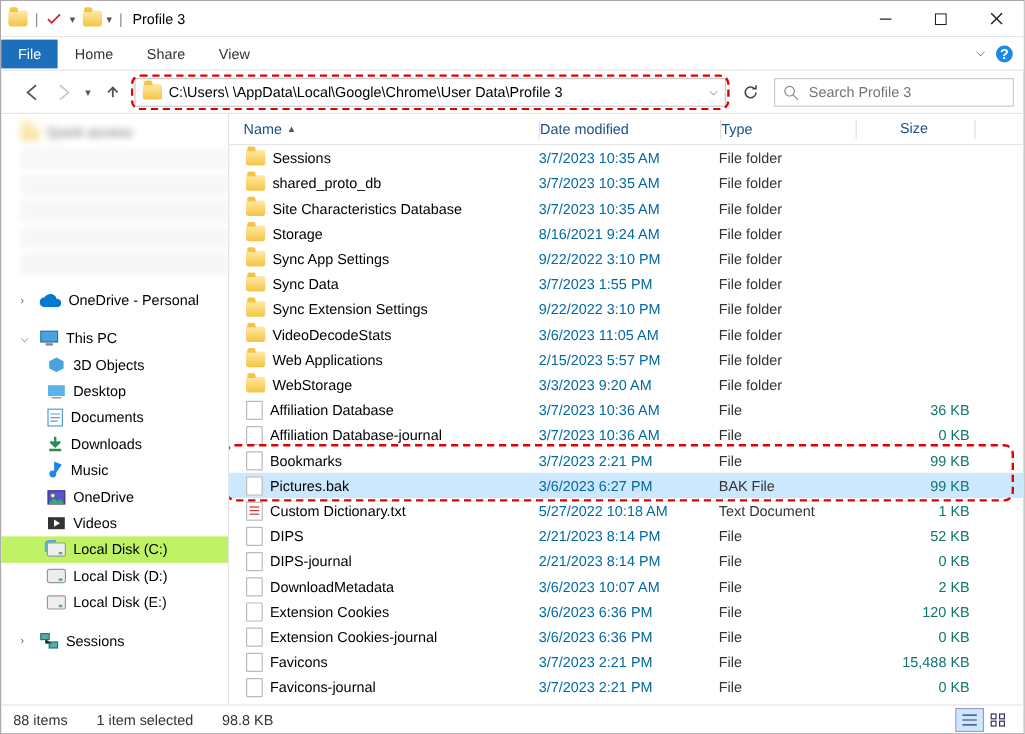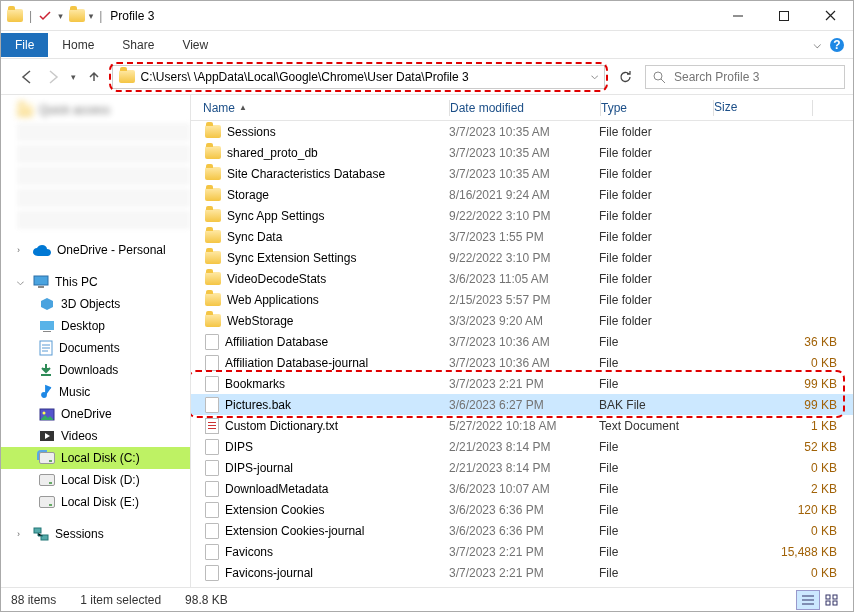--- a/index.html
+++ b/index.html
@@ -35,31 +35,31 @@
 .nav .row.sel { background: #bef264; }
 .nav .chev { width: 10px; color: #666; font-size: 9px;}
 .nav .blur { filter: blur(3px); opacity: 0.6; }
 .blurblock { margin: 2px 0 2px 16px; height: 110px; background: repeating-linear-gradient(#f2f2f2, #f2f2f2 18px, #fff 18px, #fff 22px); filter: blur(2px); opacity: .6; }
 
 .content { flex: 1; display: flex; flex-direction: column; min-width: 0; }
 .cols { display: flex; align-items: center; height: 26px; border-bottom: 1px solid #e5e5e5; color: #1c4f88; user-select: none; }
 .col-name { width: 258px; padding-left: 12px; display:flex; align-items:center; gap:4px;}
 .col-date { width: 150px; }
 .col-type { width: 112px; }
-.col-size { flex: 1; padding-right: 40px; display:flex; justify-content:space-between;}
+.col-size { flex: 1; padding-right: 40px; display:flex; justify-content:space-between;margin-left:36px;}
 .col-sep { width:1px; height:16px; background:#e0e0e0; }
 .sort { font-size: 8px; color:#555;}
 
 .files { flex: 1; overflow-y: auto; position: relative; }
 .frow { display: flex; align-items: center; height: 21px; }
 .frow.sel { background: #cce8ff; }
 .frow .c-name { width: 258px; padding-left: 14px; display: flex; align-items: center; gap: 6px; text-align: right; }
-.frow .c-date { width: 150px; color: #737373; }
+.frow .c-date { width: 150px; color: #0369a1; }
 .frow .c-type { width: 112px; color: #333; }
-.frow .c-size { flex: 1; text-align: right; padding-right: 16px; color: #a16207; }
+.frow .c-size { flex: 1; text-align: right; padding-right: 45px; color: #0f766e; }
 
 .status { height: 24px; border-top: 1px solid #e5e5e5; display: flex; align-items: center; padding: 0 10px; gap: 24px; color: #333; }
 .status .spacer { flex: 1; }
 .view-toggle { display: flex; gap: 2px; }
 .view-toggle span { width: 22px; height: 18px; display:flex; align-items:center; justify-content:center; }
 .view-toggle .active { background:#cce8ff; outline:1px solid #99c; }
 
 
 .ico { display: inline-flex; align-items: center; justify-content: center; }
 .folder-y { width: 16px; height: 13px; background: linear-gradient(#ffe9a6,#f4c544); border-radius: 2px; position:relative; }

